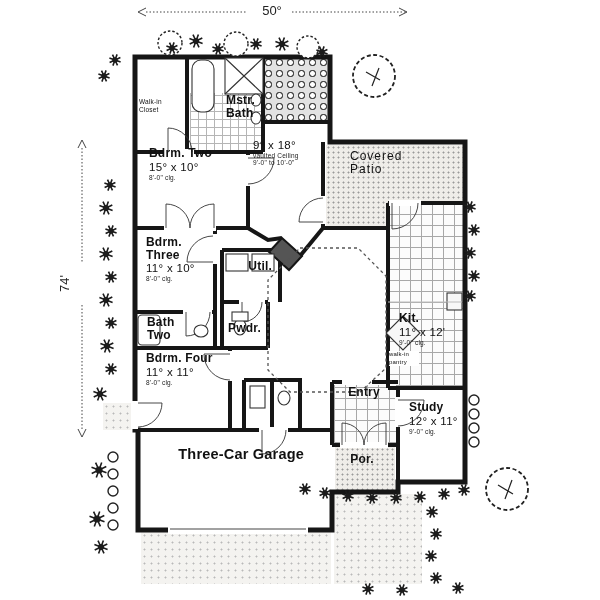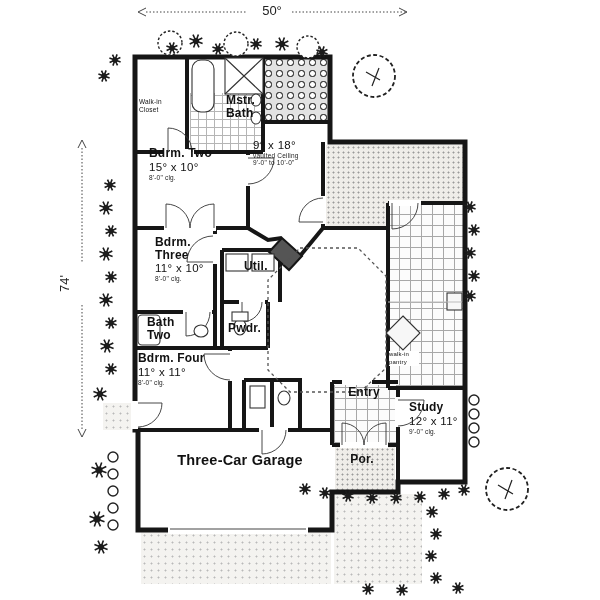--- a/index.html
+++ b/index.html
@@ -354,50 +354,58 @@
   </div>
   <div class="room" style="left:149px;top:112px;width:75px;margin-top:35px;">
     <div class="rn">Bdrm. Two</div>
     <div class="rs">15° x 10°</div>
     <div class="rc">8'-0" clg.</div>
   </div>
   <div class="room" style="left:253px;top:138px;width:62px;">
     <div class="rs">9° x 18°</div>
     <div class="rc" style="width:56px;">vaulted Ceiling 9'-0" to 10'-0"</div>
   </div>
-  <div class="room" style="left:146px;top:236px;width:70px;margin-left:9px;">
+  <div class="room" style="left:350px;top:150px;width:80px;">
+    <div class="rn" style="font-weight:400;letter-spacing:1px;">Covered Patio</div>
+  </div>
+  <div class="room" style="left:146px;top:236px;width:70px;">
     <div class="rn">Bdrm. Three</div>
     <div class="rs">11° x 10°</div>
     <div class="rc">8'-0" clg.</div>
   </div>
-  <div class="room" style="left:244px;top:260px;width:46px;">
+  <div class="room" style="left:226px;top:260px;width:46px;text-align:right;">
     <div class="rn" style="font-size:12px;">Util.</div>
   </div>
   <div class="room" style="left:147px;top:316px;width:46px;">
     <div class="rn">Bath Two</div>
   </div>
   <div class="room" style="left:228px;top:322px;width:42px;">
     <div class="rn" style="font-size:12px;">Pwdr.</div>
   </div>
+  <div class="room" style="left:399px;top:312px;width:58px;">
+    <div class="rn">Kit.</div>
+    <div class="rs">11° x 12'</div>
+    <div class="rc">9'-0" clg.</div>
+  </div>
   <div class="room tiny" style="left:389px;top:351px;width:30px;background:#fff;">
     <div class="rn" style="font-size:6px;">walk-in pantry</div>
   </div>
-  <div class="room" style="left:138px;top:352px;width:70px;">
+  <div class="room" style="left:146px;top:352px;width:70px;">
     <div class="rn">Bdrm. Four</div>
     <div class="rs">11° x 11°</div>
     <div class="rc">8'-0" clg.</div>
   </div>
   <div class="room" style="left:336px;top:386px;width:56px;text-align:center;">
     <div class="rn">Entry</div>
   </div>
   <div class="room" style="left:409px;top:401px;width:62px;">
     <div class="rn">Study</div>
     <div class="rs">12° x 11°</div>
     <div class="rc">9'-0" clg.</div>
   </div>
   <div class="room" style="left:342px;top:453px;width:40px;text-align:center;">
     <div class="rn">Por.</div>
   </div>
-  <div class="room" style="left:165px;top:447px;width:150px;text-align:center;margin-top:6px;">
+  <div class="room" style="left:154px;top:447px;width:150px;text-align:right;">
     <div class="rn" style="font-size:14.5px;">Three-Car Garage</div>
   </div>
 
 </div>
 
 </body></html>

